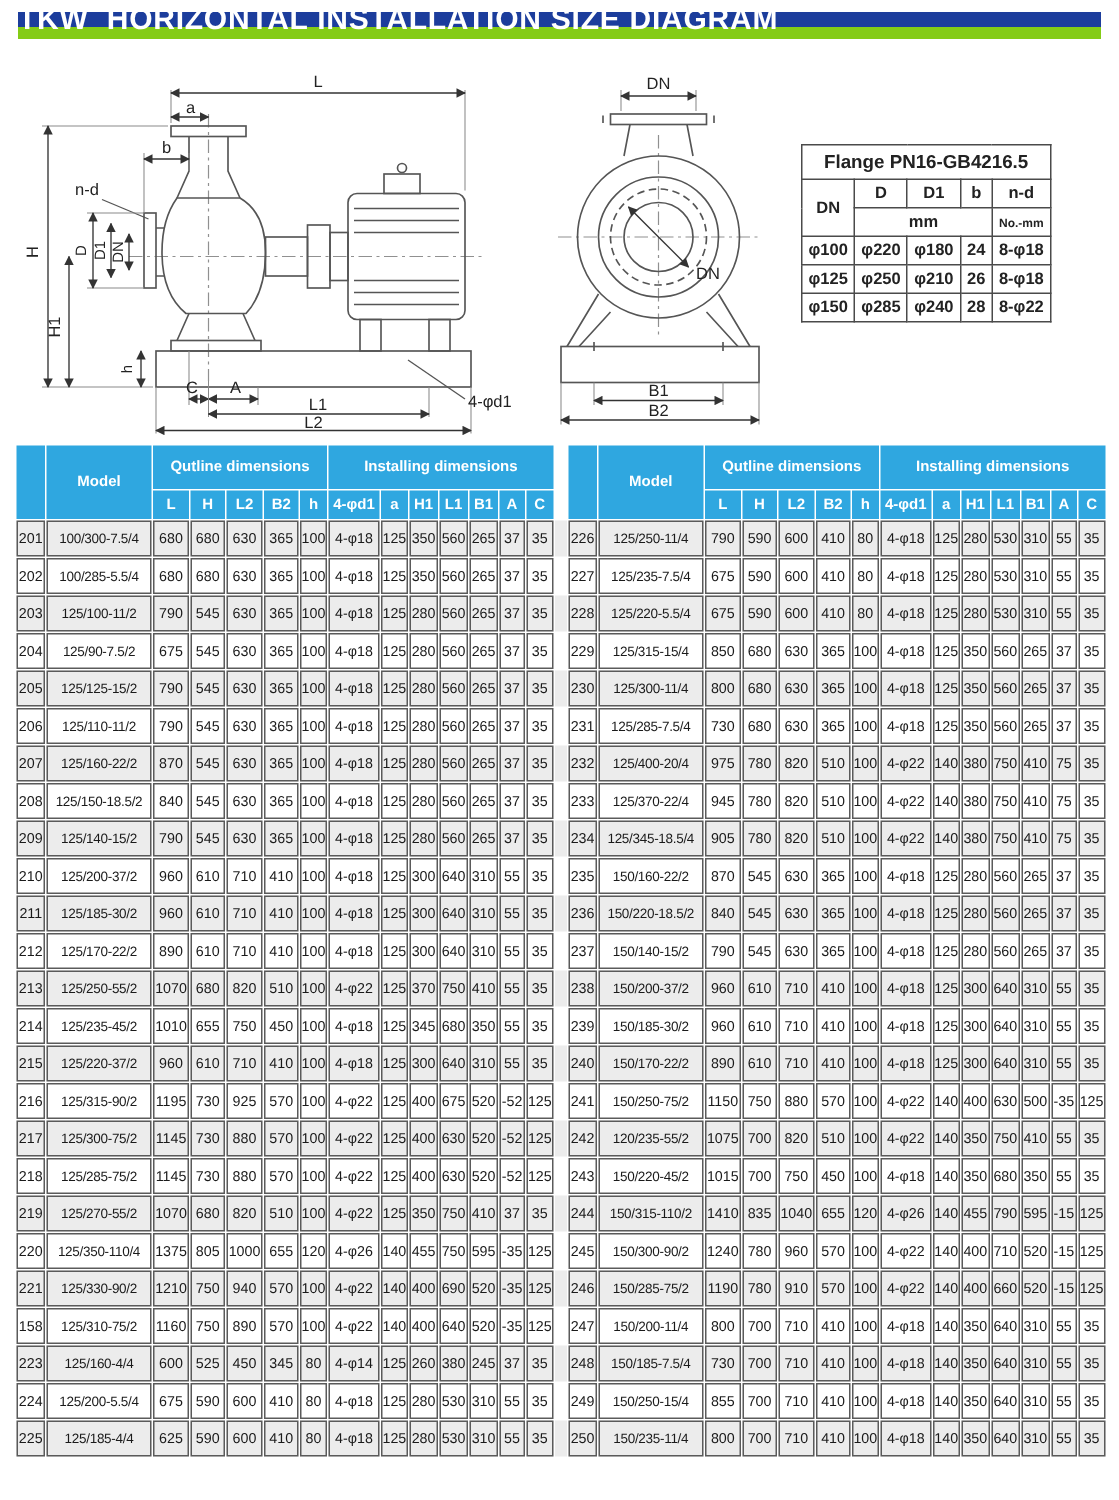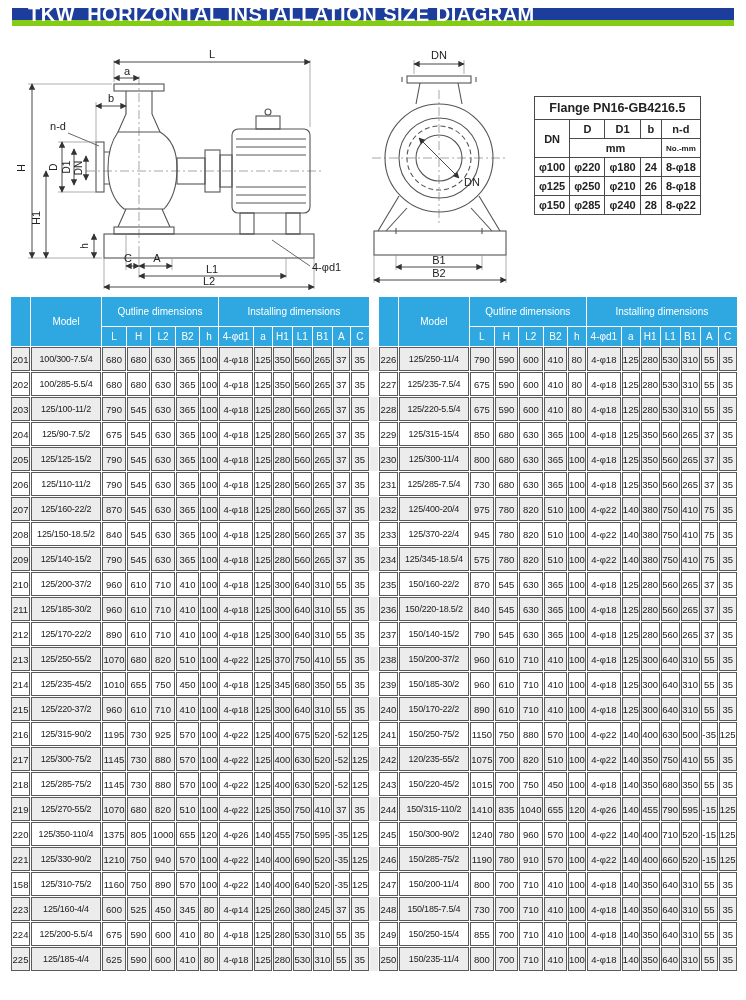--- a/index.html
+++ b/index.html
@@ -11,21 +11,21 @@
   }
   html,body{margin:0;padding:0;}
   body{
     width:746px;height:1000px;position:relative;background:#ffffff;
     font-family:"Liberation Sans",sans-serif;color:var(--ink);overflow:hidden;
   }
   
   .banner{
     position:absolute;left:12px;top:8px;width:722px;height:18px;
     background:var(--banner-bg);display:flex;align-items:center;box-sizing:border-box;
-    padding-left:16px;border-bottom:6px solid #84cc16;
+    padding-left:0;border-bottom:8px solid #84cc16;
   }
   .banner h1{
     margin:0;font-size:20px;font-weight:bold;color:#fff;letter-spacing:.5px;white-space:pre;
   }
   
   svg{position:absolute;}
   #side-view{left:14px;top:46px;}
   #front-view{left:352px;top:46px;}
   .draw{stroke:#555;fill:none;stroke-width:1.1;}
   .cl{stroke:#909090;stroke-width:.8;stroke-dasharray:9 3 2 3;fill:none;}
@@ -43,21 +43,21 @@
     border:1px solid #4a4a4a;text-align:center;font-weight:bold;padding:1px 4px;height:16px;
   }
   .flange .ft-title{font-size:12.5px;height:20px;}
   .flange .unit-nd{font-size:8px;}
   
   .main{
     position:absolute;left:10px;top:296px;table-layout:fixed;
     border-collapse:separate;border-spacing:1px;font-size:9.5px;background:#fff;
   }
   .main th{
-    background:var(--header-bg);color:#fff;font-weight:normal;font-size:10px;
+    background:var(--header-bg);color:#fff;font-weight:bold;font-size:10px;
     padding:0;overflow:hidden;white-space:nowrap;
   }
   .main tr.group-row th{height:29px;}
   .main tr.sub-row th{height:19px;}
   .main td{
     border:1px solid var(--grid);text-align:center;height:22px;padding:0;
     overflow:hidden;white-space:nowrap;background:#fff;
   }
   .main td.model{font-size:9px;letter-spacing:-0.2px;margin-top:48px;}
   .main tr.odd td{background:var(--row-alt);}
@@ -589,21 +589,21 @@
         <td>4-φ18</td>
         <td>125</td>
         <td>280</td>
         <td>560</td>
         <td>265</td>
         <td>37</td>
         <td>35</td>
         <td class="spacer"></td>
         <td>234</td>
         <td class="model">125/345-18.5/4</td>
-        <td>575</td>
+        <td>905</td>
         <td>780</td>
         <td>820</td>
         <td>510</td>
         <td>100</td>
         <td>4-φ22</td>
         <td>140</td>
         <td>380</td>
         <td>750</td>
         <td>410</td>
         <td>75</td>

